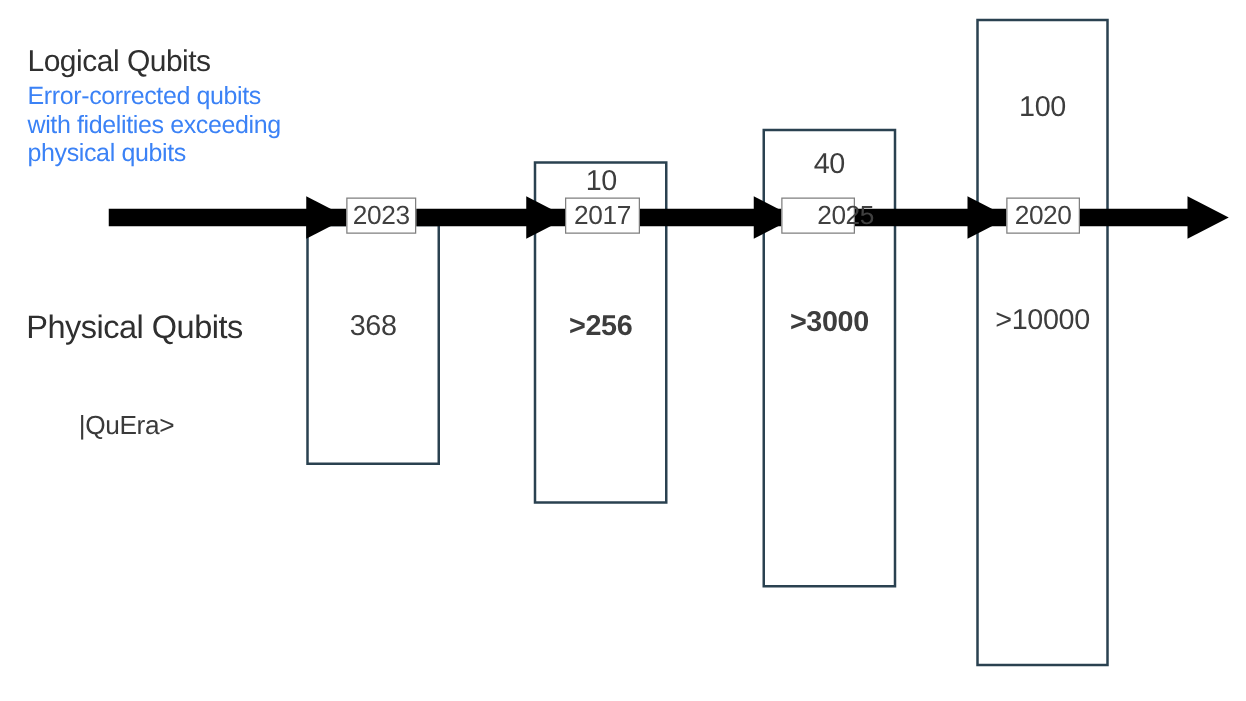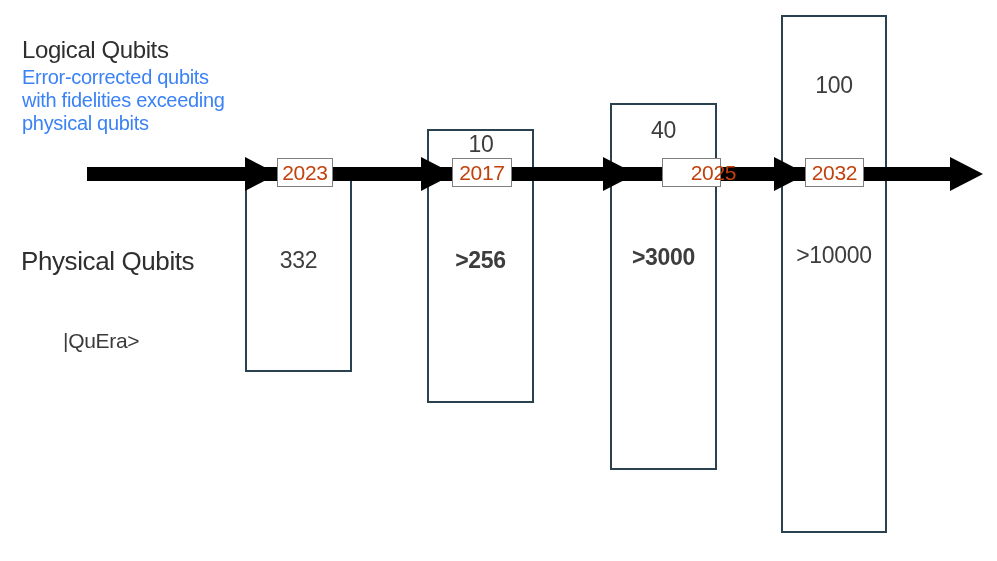--- a/index.html
+++ b/index.html
@@ -119,25 +119,25 @@
     height: 29px;
     background: #ffffff;
     border: 1.5px solid #7f7f7f;
     box-sizing: border-box;
     z-index: 3;
     display: flex;
     align-items: center;
     justify-content: center;
     font-size: 21px;
     letter-spacing: -0.3px;
-    color: #c2410c;
+    color: #404040;
   }
   .year-2023 { left: 277px; width: 56px; }
   .year-2024 { left: 452px; width: 60px; }
-  .year-2025 { left: 662px; width: 59px; padding-left: 44px; }
+  .year-2025 { left: 625px; width: 59px; padding-left: 44px; }
   .year-2026 { left: 805px; width: 59px; }
 </style>
 </head>
 <body>
 
 <div class="canvas">
 
   <div class="title-block">
     <div class="title">Logical Qubits</div>
     <div class="subtitle-line">Error-corrected qubits</div>
@@ -150,30 +150,30 @@
 
   <div class="tallbox box-2023"></div>
   <div class="tallbox box-2024"></div>
   <div class="tallbox box-2025"></div>
   <div class="tallbox box-2026"></div>
 
   <div class="qnum log-2024">10</div>
   <div class="qnum log-2025">40</div>
   <div class="qnum log-2026">100</div>
 
-  <div class="qnum phy-2023">332</div>
+  <div class="qnum phy-2023">368</div>
   <div class="qnum phy-2024">&gt;256</div>
   <div class="qnum phy-2025">&gt;3000</div>
   <div class="qnum phy-2026">&gt;10000</div>
 
   <div class="arrow-line"></div>
   <div class="tri tri-2023"></div>
   <div class="tri tri-2024"></div>
   <div class="tri tri-2025"></div>
   <div class="tri tri-2026"></div>
   <div class="tri tri-end"></div>
 
   <div class="yearbox year-2023">2023</div>
   <div class="yearbox year-2024">2017</div>
   <div class="yearbox year-2025">2025</div>
-  <div class="yearbox year-2026">2032</div>
+  <div class="yearbox year-2026">2020</div>
 
 </div>
 
 </body></html>

